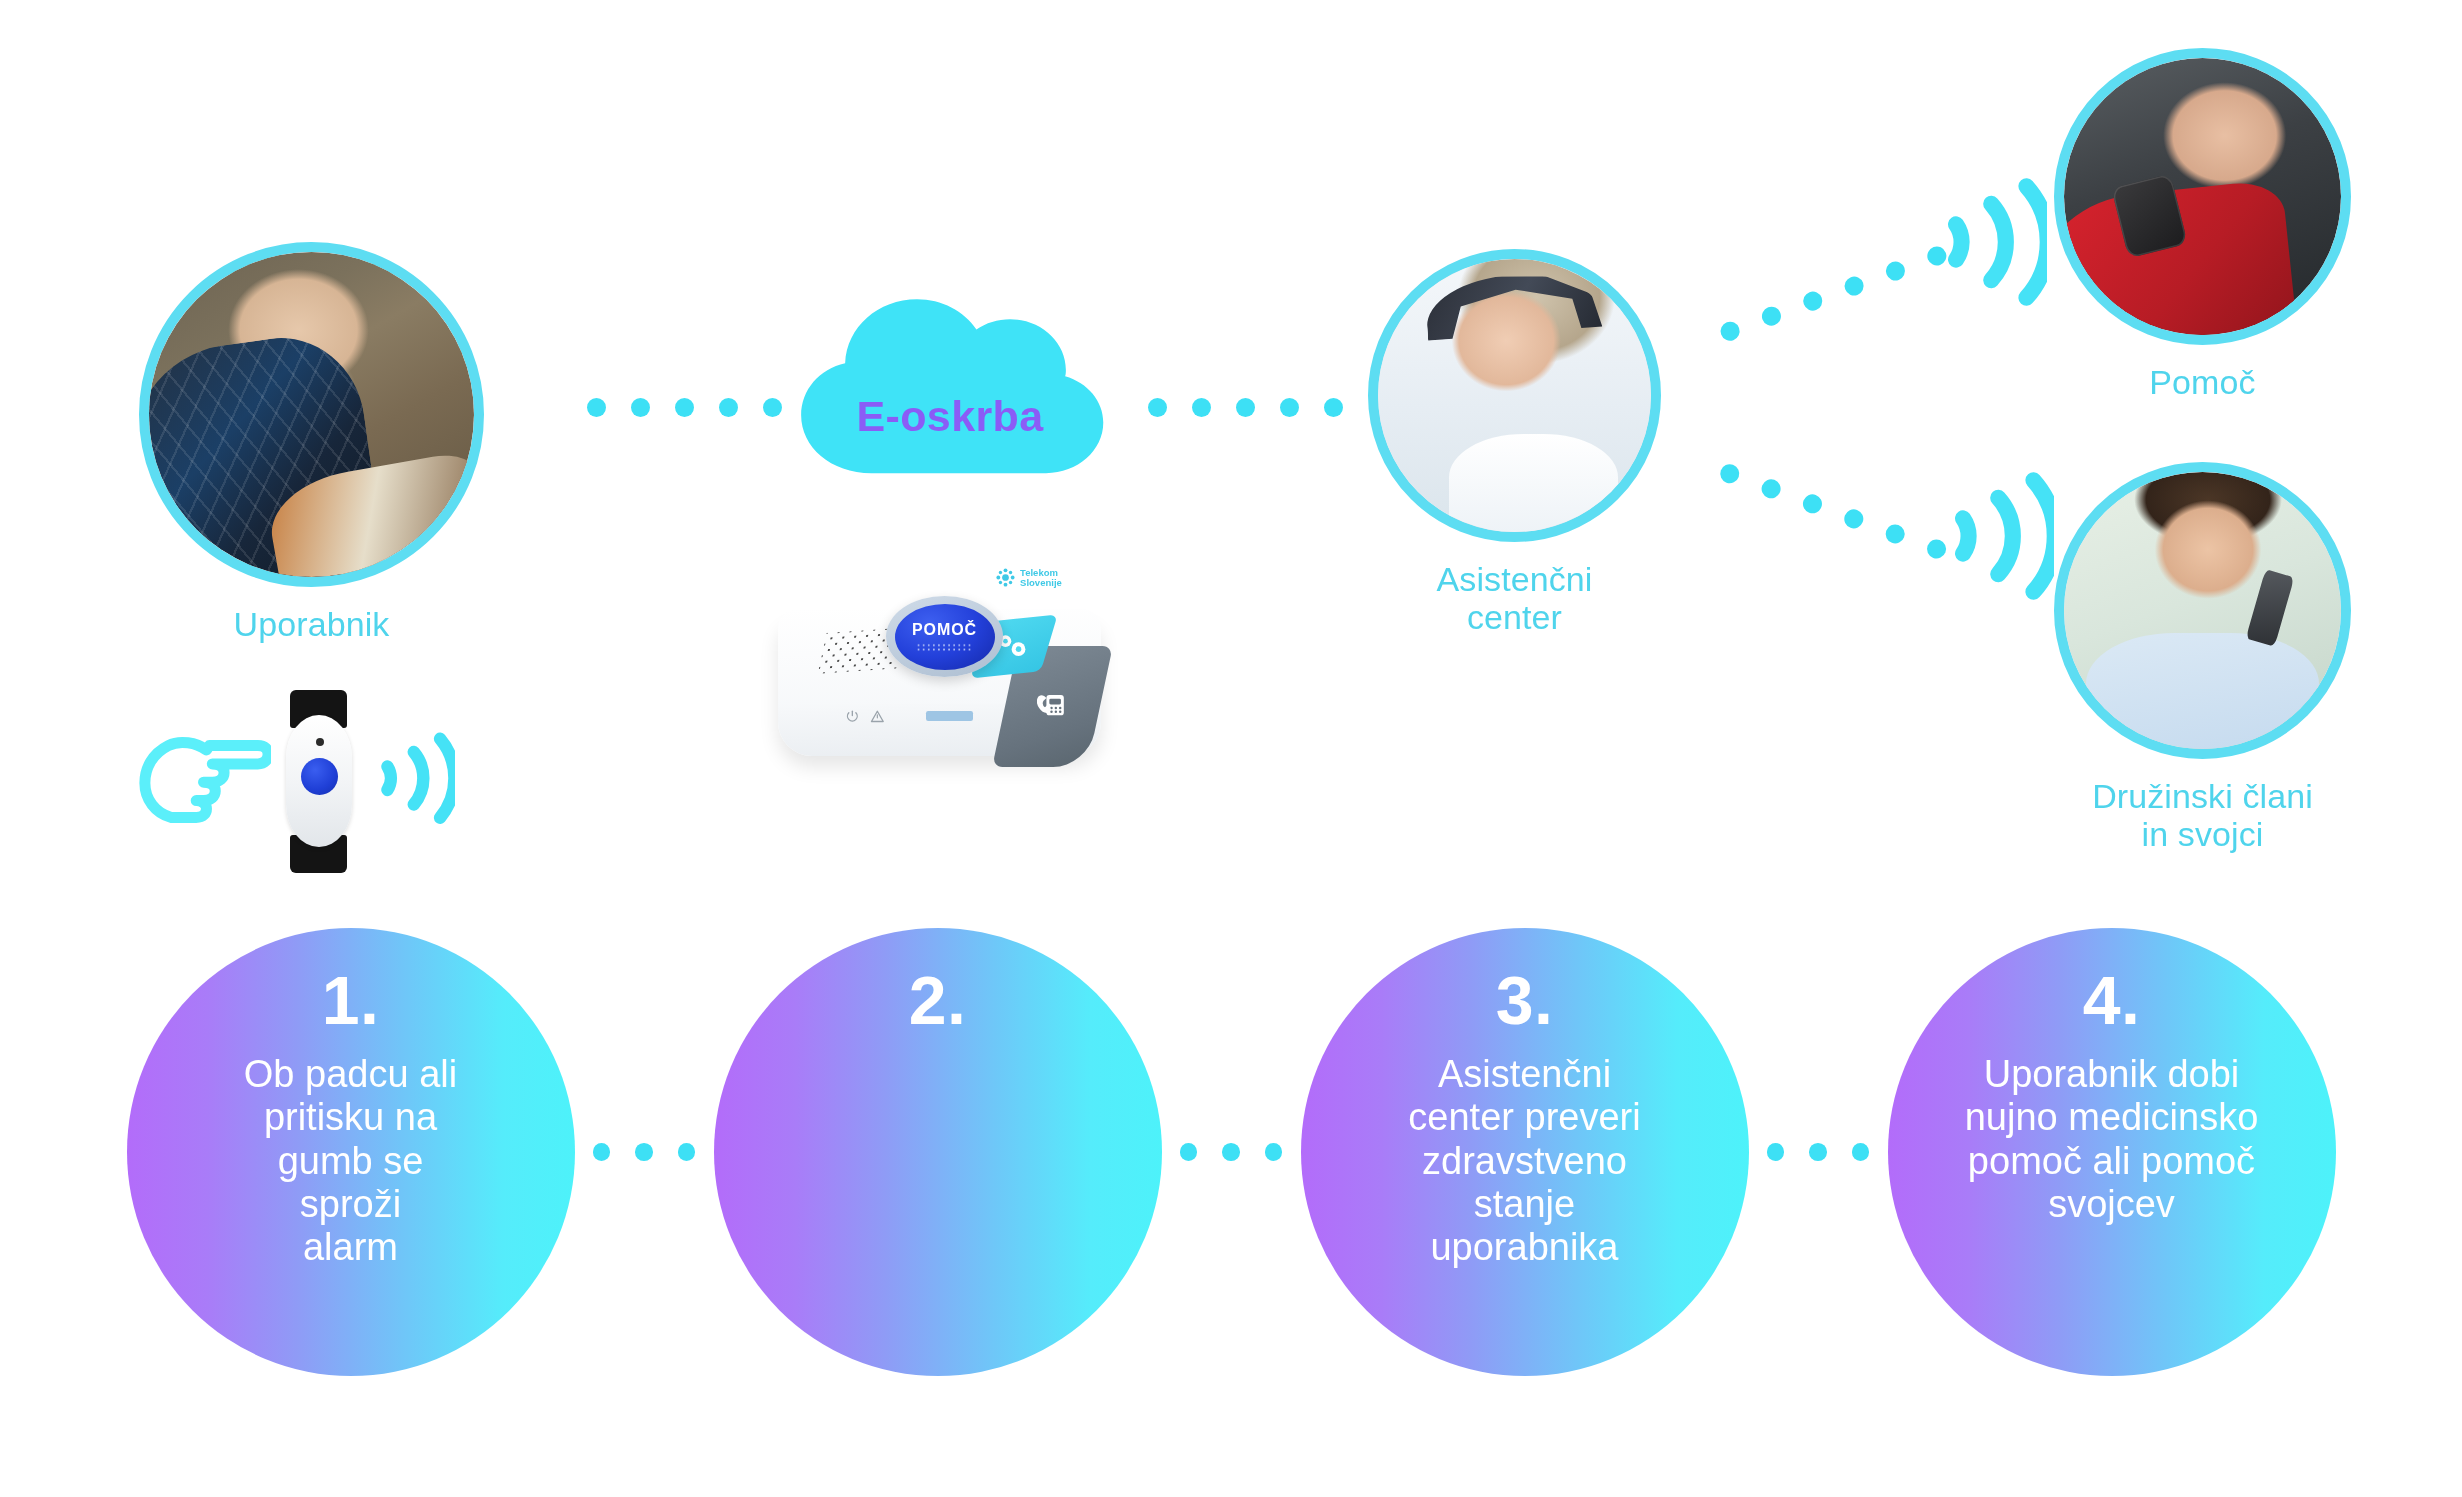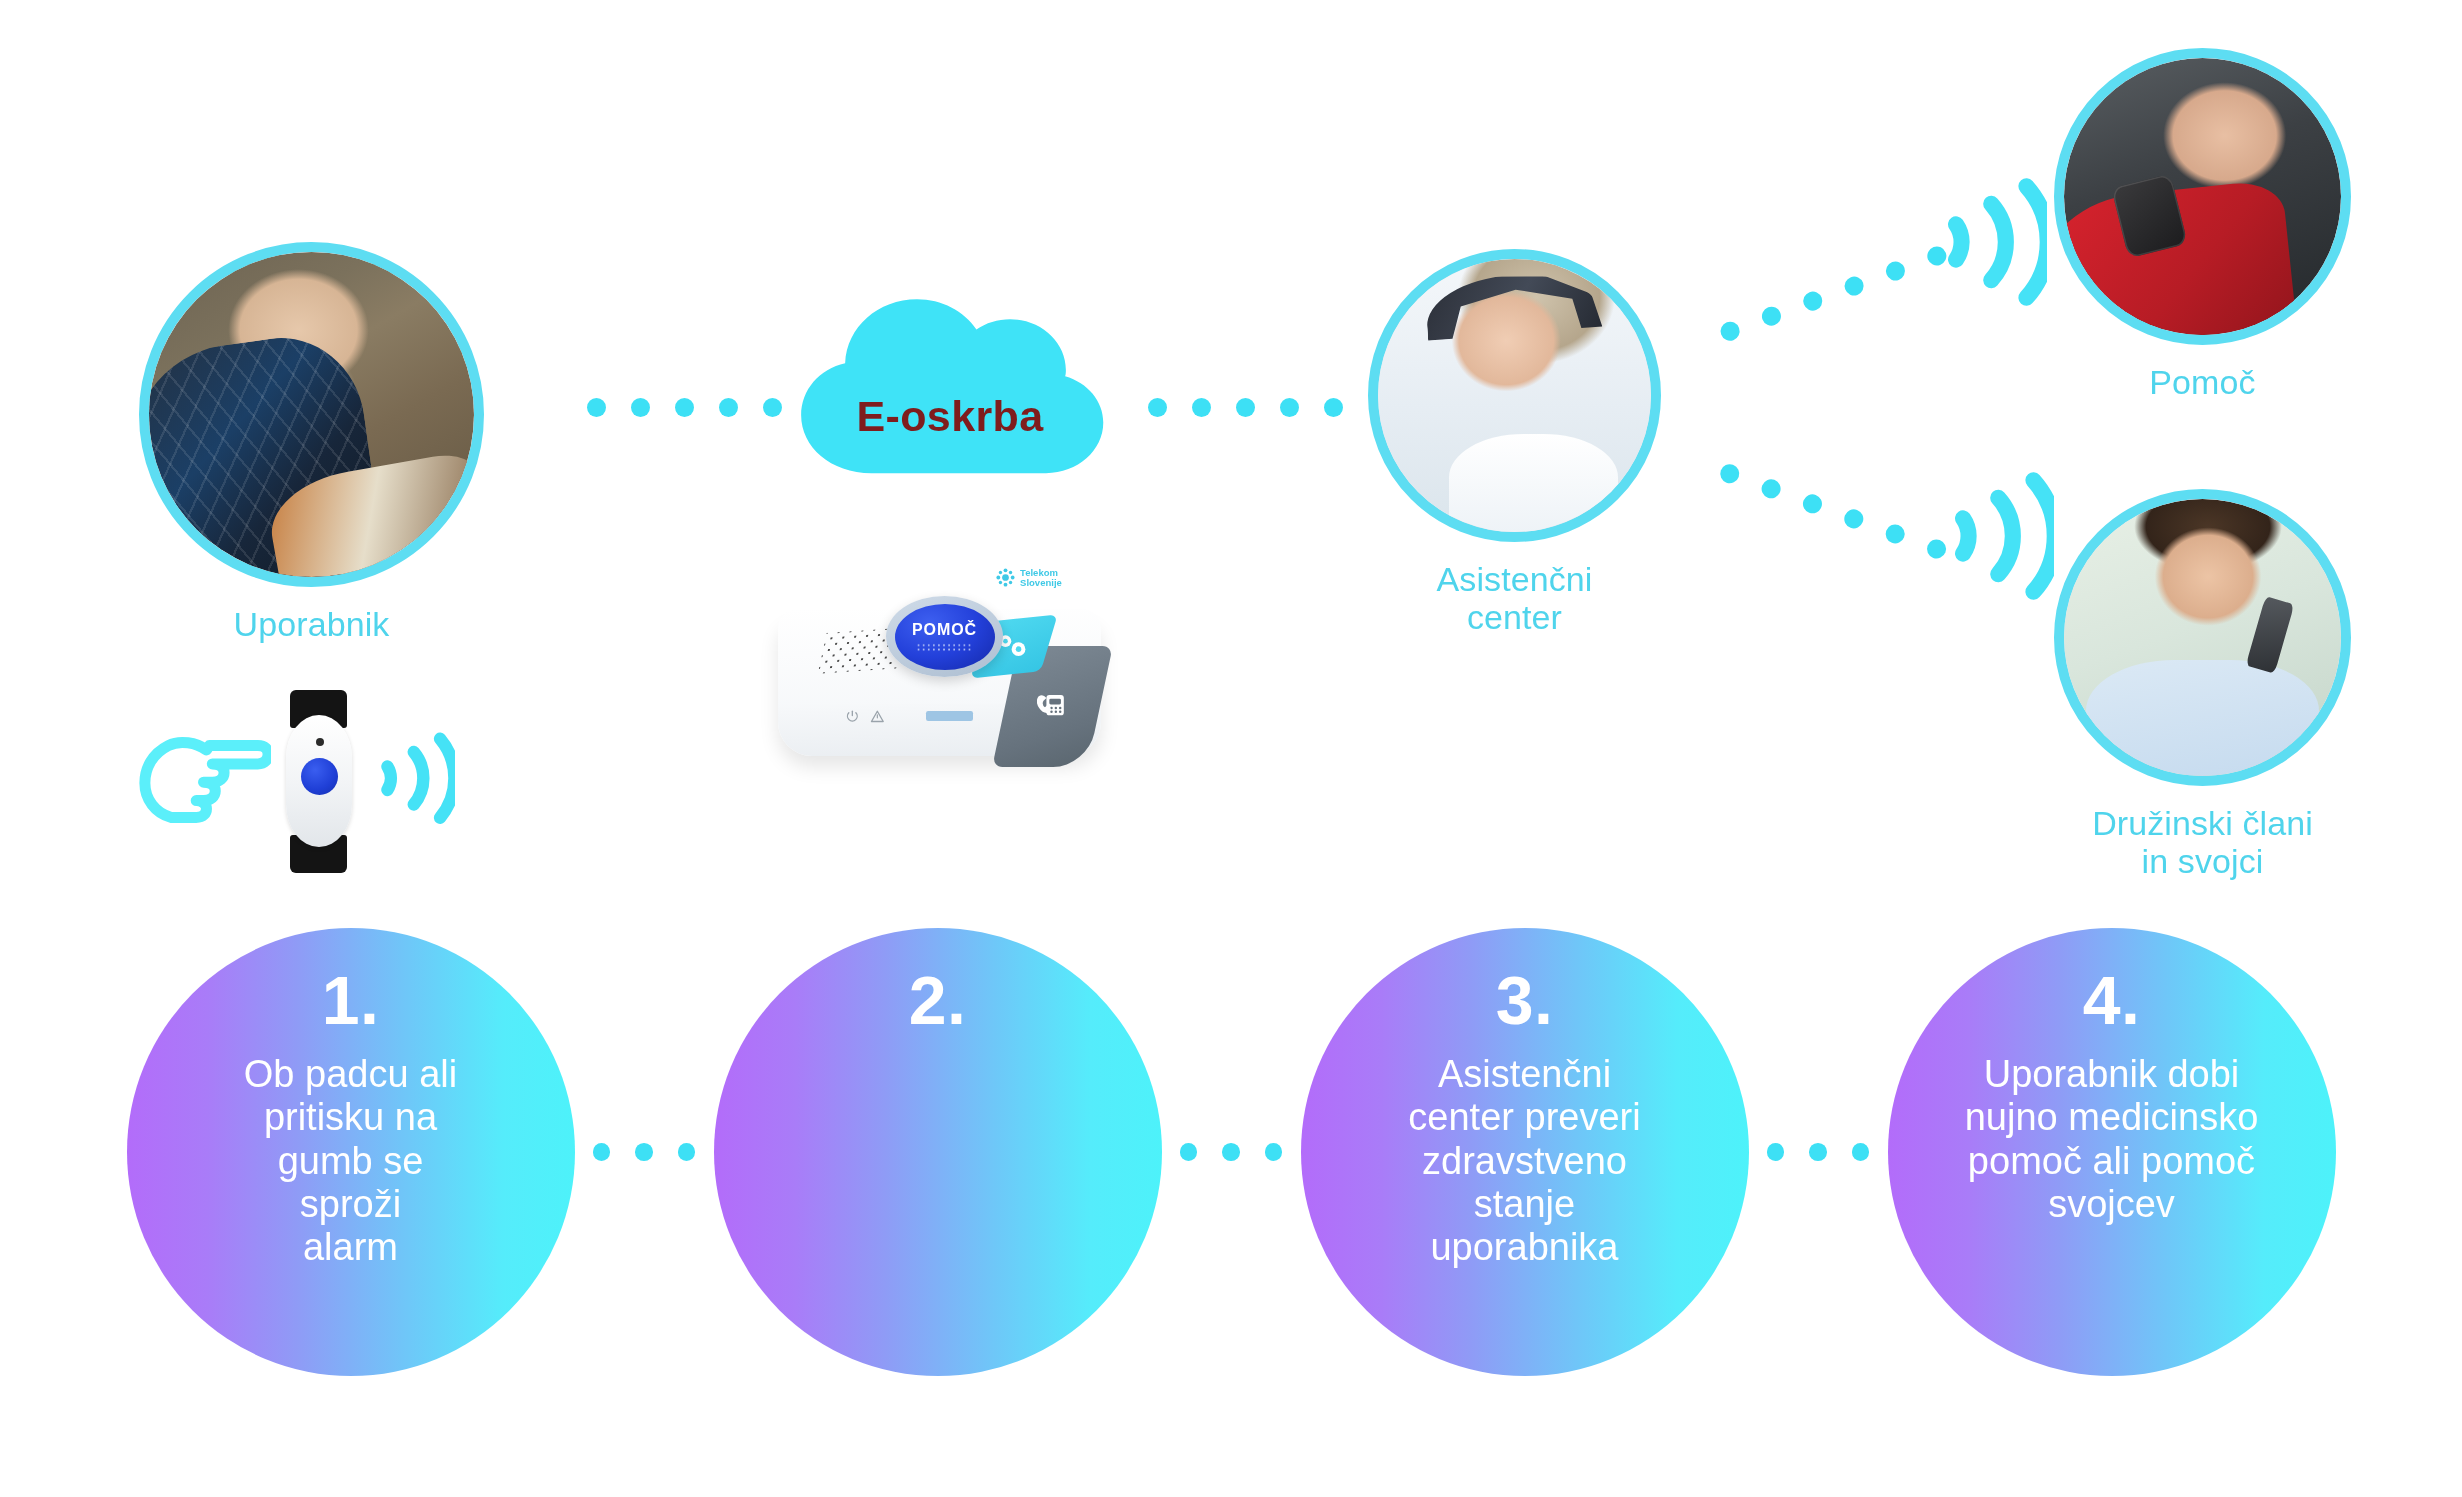--- a/index.html
+++ b/index.html
@@ -148,21 +148,21 @@
     border-radius: 14%;
     transform: rotate(16deg);
   }
 
   
   .cloud-wrap { position:absolute; }
   .cloud-label {
     position:absolute;
     left:0; right:0;
     text-align:center;
-    color:#7f1d1d;
+    color:#8b5cf6;
     font-weight:700;
     font-size:43px;
     letter-spacing:0.4px;
   }
 
   
   .dotline { position:absolute; display:flex; align-items:center; }
   .dotline .dot {
     width: 19px; height: 19px;
     border-radius: 50%;
@@ -329,21 +329,21 @@
   <div class="wave" style="left:1944px; top:470px;">
     <svg width="110" height="132" viewBox="0 0 150 180">
       <g fill="none" stroke="#45E2F6" stroke-width="22" stroke-linecap="round">
         <path d="M26,66 A42,42 0 0 1 26,114"></path>
         <path d="M74,38 A78,78 0 0 1 74,142"></path>
         <path d="M122,14 A114,114 0 0 1 122,166"></path>
       </g>
     </svg>
   </div>
 
-  <div class="photo-node" style="left:2054px; top:489px;">
+  <div class="photo-node" style="left:2054px; top:462px;">
     <div class="photo-ring" style="width:297px; height:297px;">
       <div class="ph ph-family"></div>
     </div>
     <div class="node-label">Družinski člani
 in svojci</div>
   </div>
 
   <div class="handgroup" style="left:139px; top:690px; width:323px; height:183px;">
 
     <svg class="abs" style="left:0; top:40px;" width="132" height="103" viewBox="0 0 180 140">

